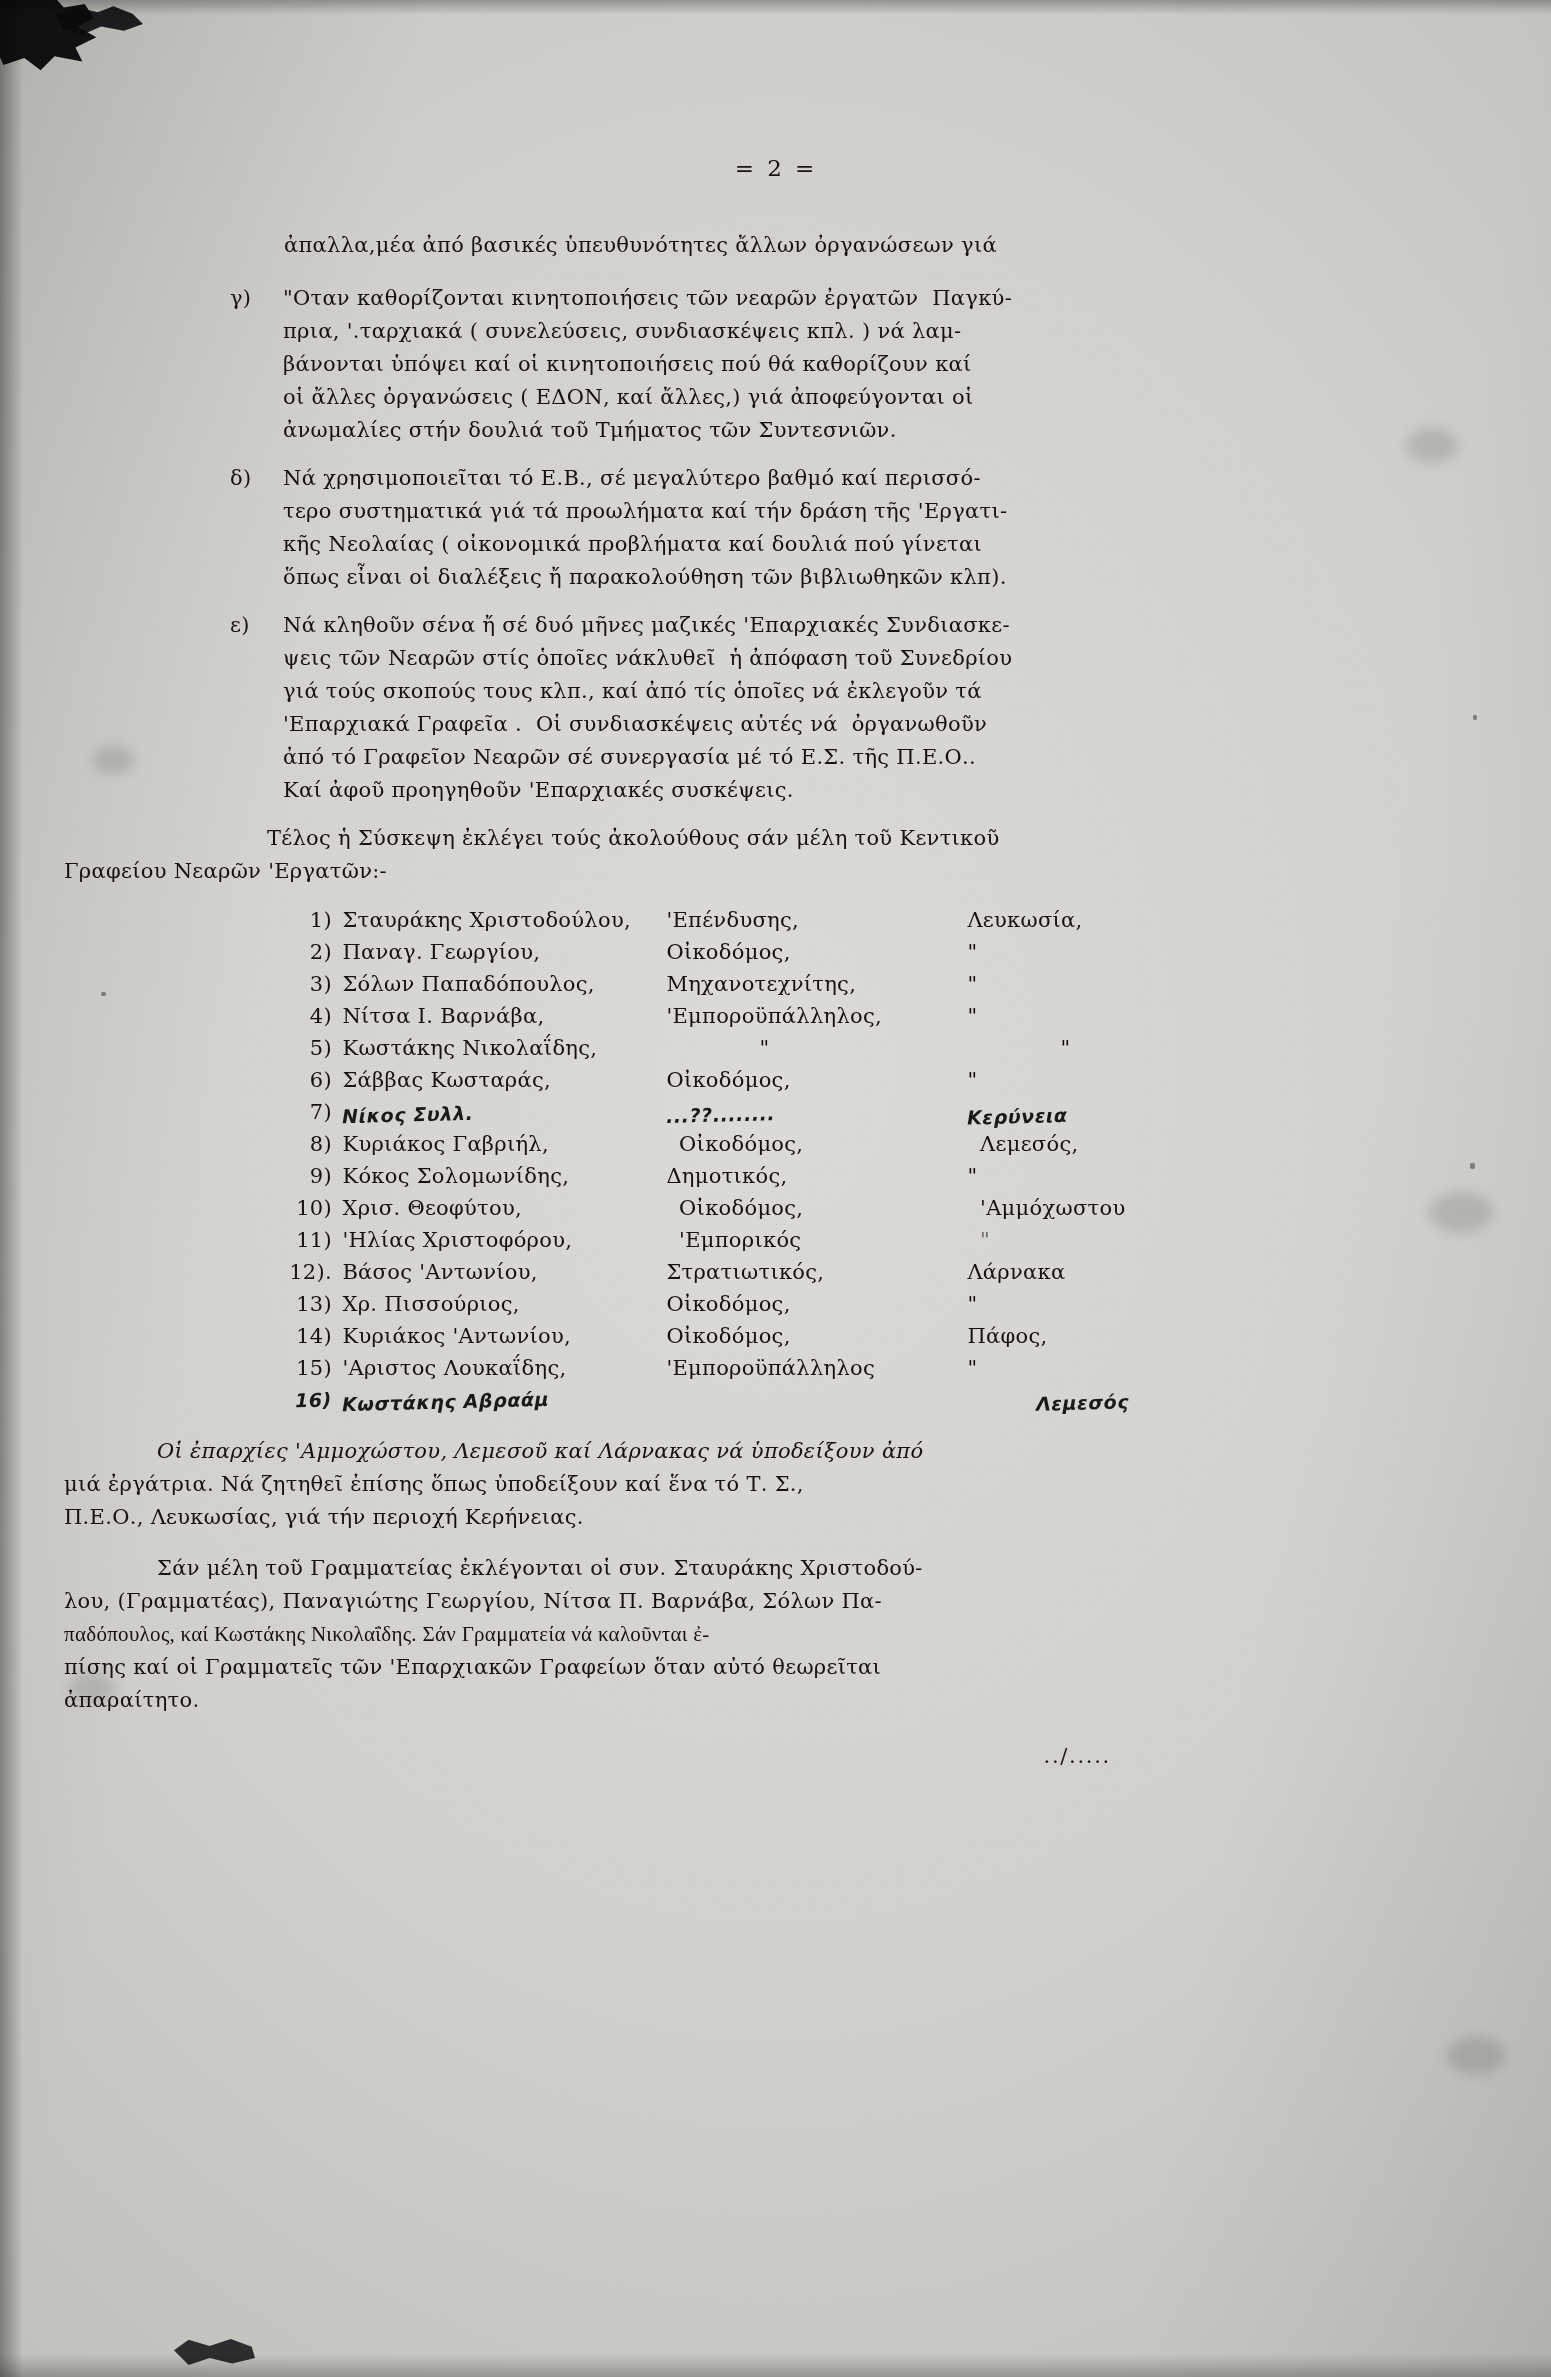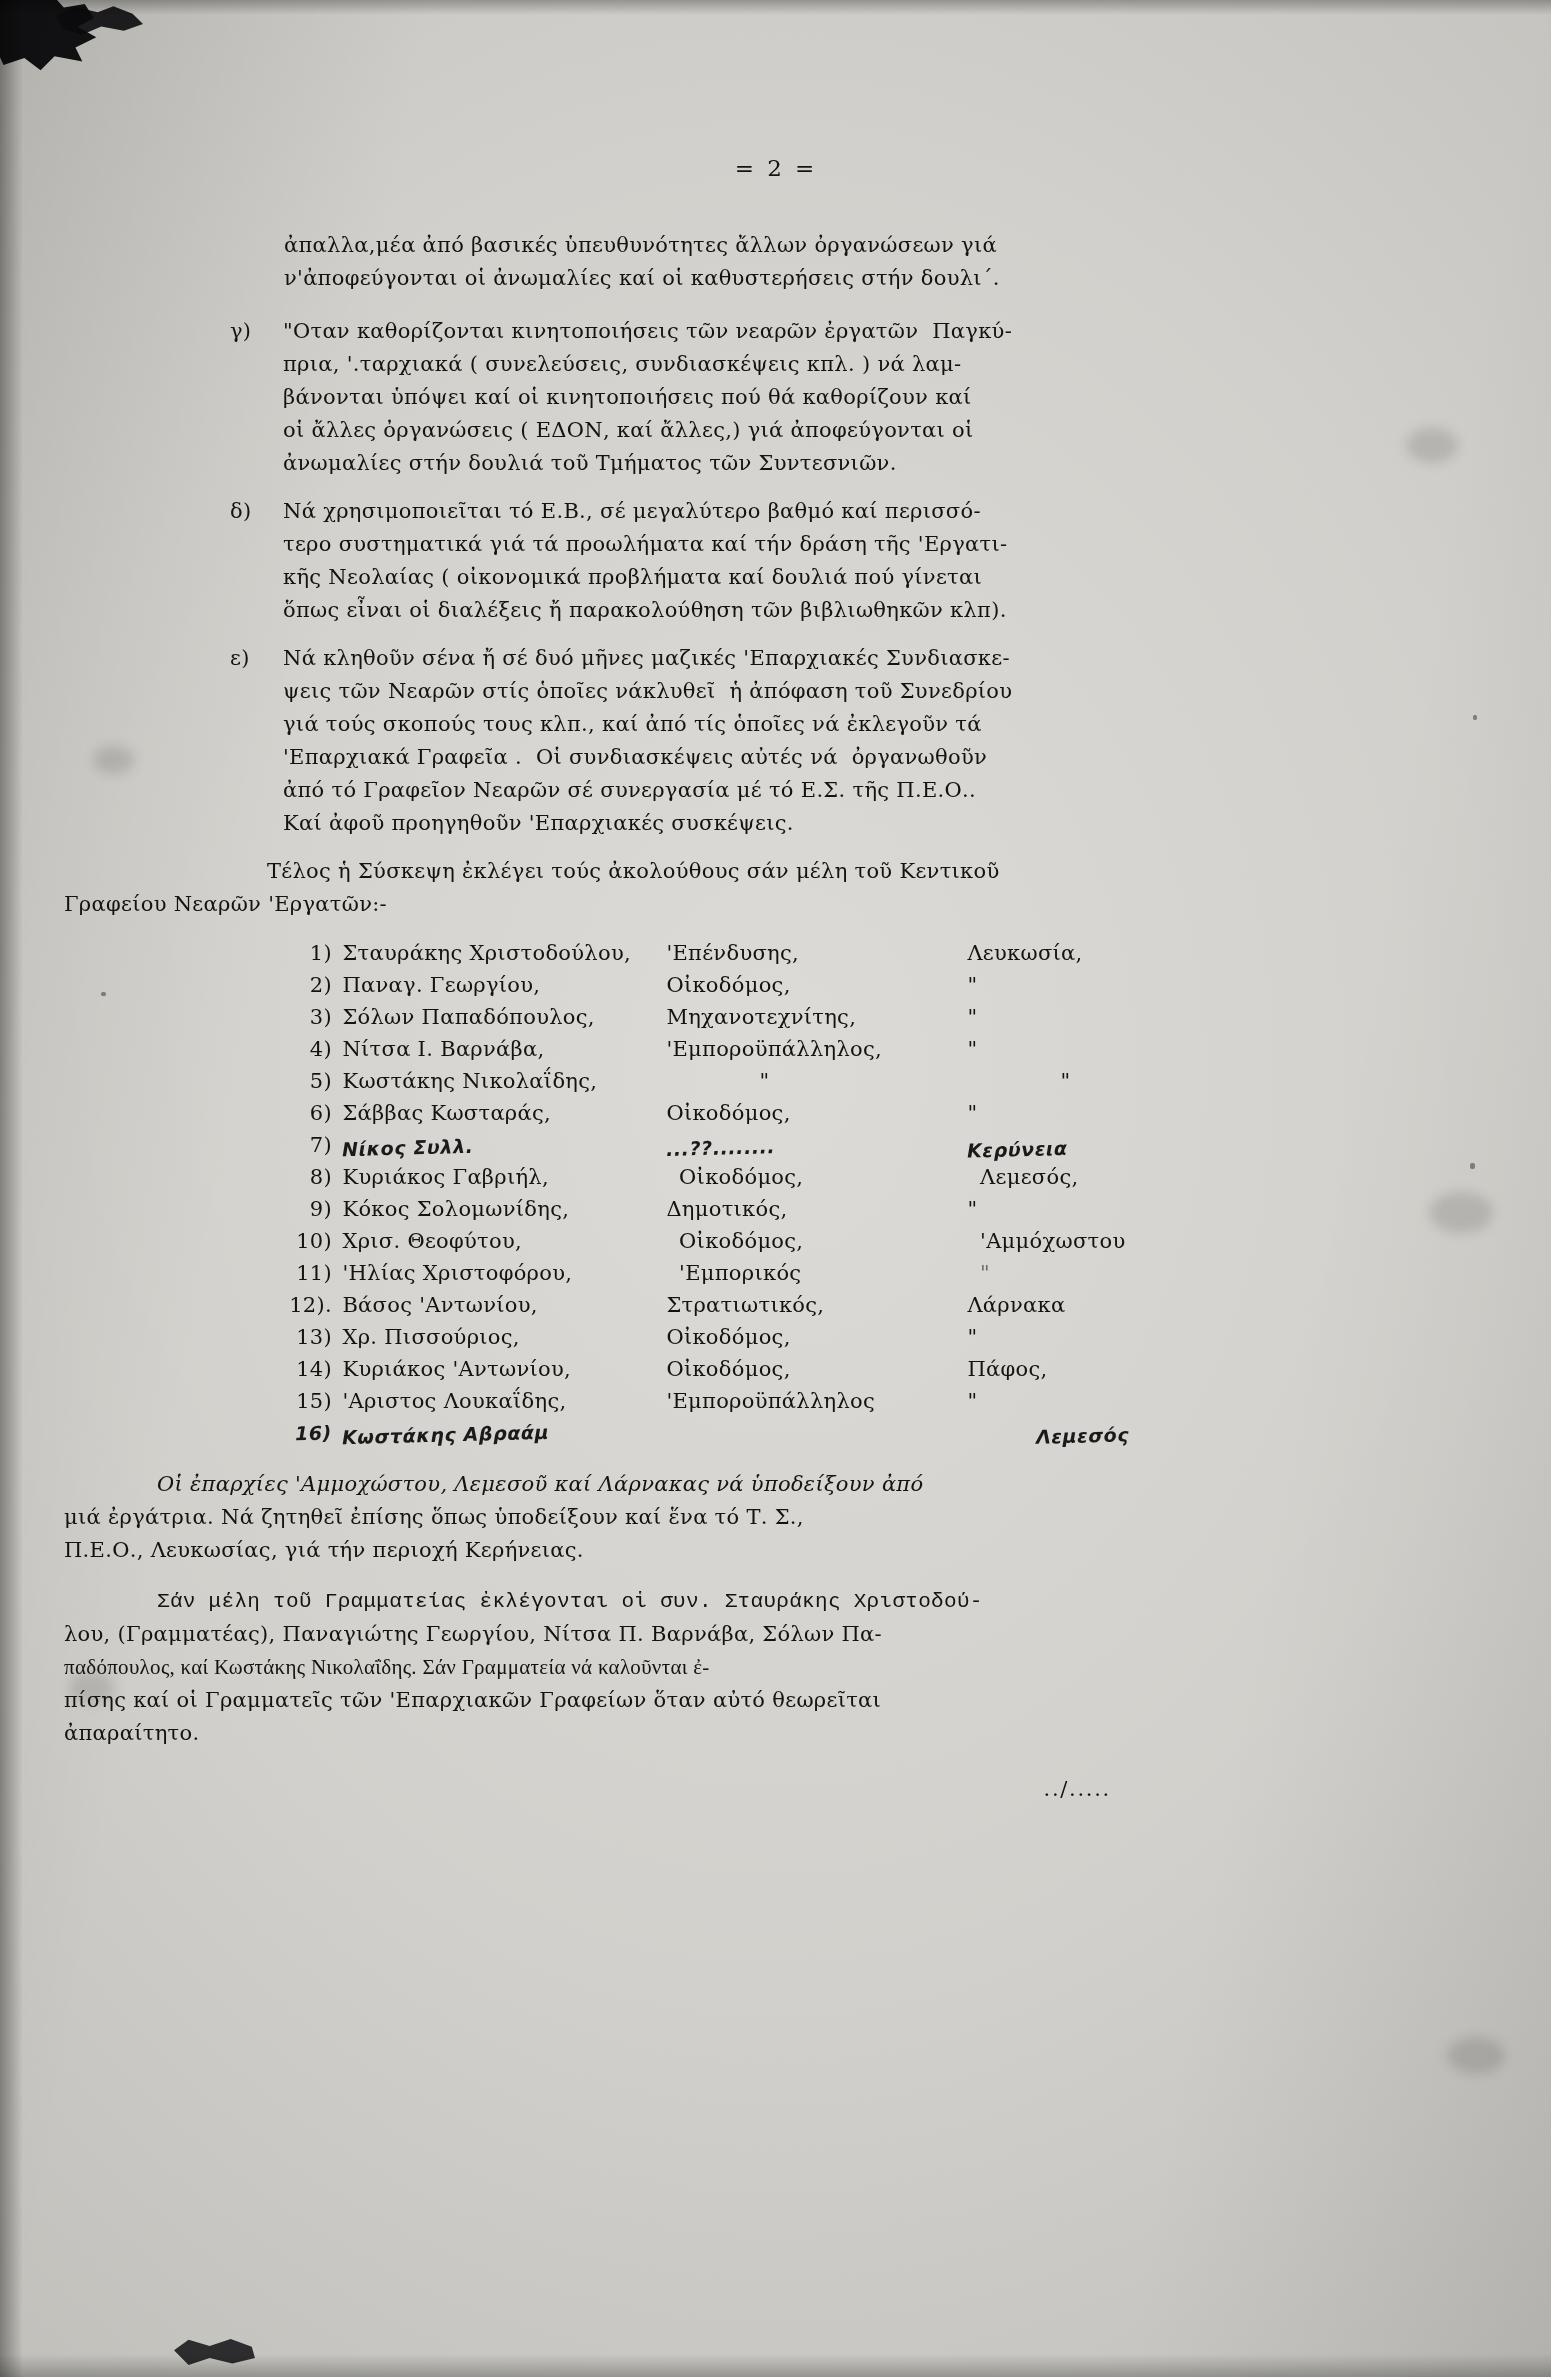--- a/index.html
+++ b/index.html
@@ -232,21 +232,20 @@
   <div class="edge-dark-bottom"></div>
 
   <div class="content">
 
     <div class="pageno">= 2 =</div>
 
     <div class="body-text">
 
       <div class="p-first">
         <div>ἀπαλλα,μέα ἀπό βασικές ὑπευθυνότητες ἄλλων ὀργανώσεων γιά</div>
-        <div>ν'ἀποφεύγονται οἱ ἀνωμαλίες καί οἱ καθυστερήσεις στήν δουλι΄.</div>
       </div>
 
       <div class="para">
         <div class="marker">γ)</div>
         <div class="ptext">
           <div>"Οταν καθορίζονται κινητοποιήσεις τῶν νεαρῶν ἐργατῶν  Παγκύ-</div>
           <div>πρια, '.ταρχιακά ( συνελεύσεις, συνδιασκέψεις κπλ. ) νά λαμ-</div>
           <div>βάνονται ὑπόψει καί οἱ κινητοποιήσεις πού θά καθορίζουν καί</div>
           <div>οἱ ἄλλες ὀργανώσεις ( ΕΔΟΝ, καί ἄλλες,) γιά ἀποφεύγονται οἱ</div>
           <div>ἀνωμαλίες στήν δουλιά τοῦ Τμήματος τῶν Συντεσνιῶν.</div>
@@ -396,21 +395,21 @@
 
       </div>
 
       <div class="tail">
         <p class="blk">
           <span class="t-indent" style="display:block;font-style:italic;">Οἱ ἐπαρχίες 'Αμμοχώστου, Λεμεσοῦ καί Λάρνακας νά ὑποδείξουν ἀπό</span>
           <span style="display:block;">μιά ἐργάτρια.  Νά ζητηθεῖ ἐπίσης ὅπως ὑποδείξουν καί ἕνα τό Τ. Σ.,</span>
           <span style="display:block;">Π.Ε.Ο., Λευκωσίας, γιά τήν περιοχή Κερήνειας.</span>
         </p>
         <p class="blk">
-          <span class="t-indent" style="display:block;font-family:Liberation Mono, monospace;">Σάν μέλη τοῦ Γραμματείας ἐκλέγονται οἱ συν. Σταυράκης Χριστοδού-</span>
+          <span class="t-indent" style="display:block;">Σάν μέλη τοῦ Γραμματείας ἐκλέγονται οἱ συν. Σταυράκης Χριστοδού-</span>
           <span style="display:block;">λου, (Γραμματέας), Παναγιώτης Γεωργίου, Νίτσα Π. Βαρνάβα, Σόλων Πα-</span>
           <span style="display:block;font-family:Liberation Serif, serif;">παδόπουλος, καί Κωστάκης Νικολαΐδης.  Σάν Γραμματεία νά καλοῦνται ἐ-</span>
           <span style="display:block;">πίσης καί οἱ Γραμματεῖς τῶν 'Επαρχιακῶν Γραφείων ὅταν αὐτό θεωρεῖται</span>
           <span style="display:block;">ἀπαραίτητο.</span>
         </p>
       </div>
 
       <div class="dots">../.....</div>
 
     </div>

